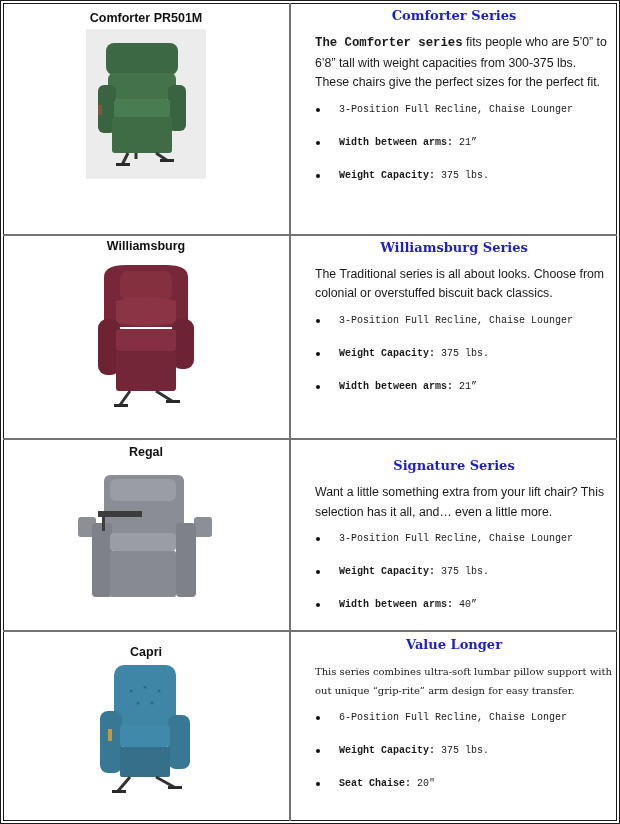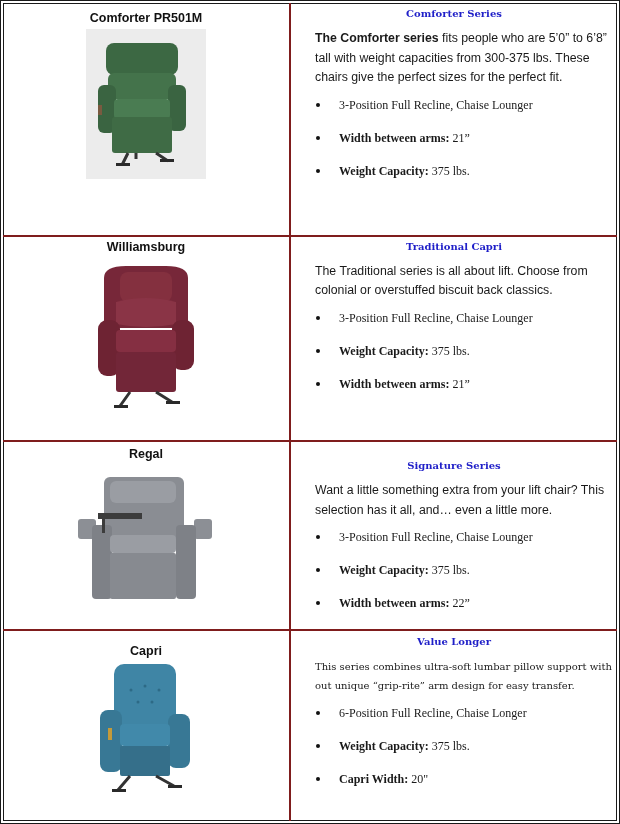--- a/index.html
+++ b/index.html
@@ -10,45 +10,45 @@
     }
     .inner {
       position: absolute; left: 2px; top: 2px; right: 2px; bottom: 2px;
       border: 1px solid #1a1a1a;
     }
     table.grid {
       position: absolute; left: 3px; top: 3px; width: 614px; height: 818px;
       border-collapse: collapse; table-layout: fixed;
     }
     table.grid td {
-      border: 2px solid #7f1d1d; vertical-align: top; padding: 0;
+      border: 2px solid #737373; vertical-align: top; padding: 0;
     }
     table.grid tr:first-child td { border-top: none; }
     table.grid tr:last-child td { border-bottom: none; }
     table.grid td:first-child { border-left: none; width: 286px; }
     table.grid td:last-child { border-right: none; }
     .left-cell { text-align: center; position: relative; }
     .model-name {
       font-family: "Liberation Sans", sans-serif; font-weight: bold;
       font-size: 12.5px; color: #111; margin-top: 8px; display: block;
     }
     .chair-wrap { position: relative; margin: 4px auto 0; }
     .series-title {
-      font-family: "DejaVu Serif", serif; font-weight: bold; font-size: 10px;
+      font-family: "DejaVu Serif", serif; font-weight: bold; font-size: 13px;
       color: #1f1fc8; text-align: center; margin-top: 5px; display: block;
     }
     .desc {
       font-family: "Liberation Sans", sans-serif; font-size: 12.3px; color: #1a1a1a;
       line-height: 19.5px; margin: 10px 4px 0 24px;
     }
     .desc.serif { font-family: "DejaVu Serif", serif; font-size: 10px; line-height: 19.5px; }
-    .desc b { font-weight: bold; }
+    .desc b { font-weight: bold; font-family: Liberation Mono, monospace; }
     ul.feat { list-style: none; margin: 8px 0 0 0; padding: 0; }
     ul.feat li {
-      font-family: Liberation Serif, serif; font-size: 12px; color: #1a1a1a;
+      font-family: Liberation Mono, monospace; font-size: 10px; color: #1a1a1a;
       position: relative; padding-left: 48px; height: 33px; line-height: 18px;
     }
     ul.feat li .dot {
       position: absolute; left: 25px; top: 7px; width: 4px; height: 4px;
       background: #111; border-radius: 50%;
     }
     ul.feat li .lbl { font-weight: bold; }
     svg { display: block; margin: 0 auto; }
   </style>
 </head>
@@ -102,22 +102,22 @@
           <rect x="86" y="62" width="22" height="50" rx="9" fill="#6e2333"></rect>
           <rect x="30" y="72" width="60" height="22" rx="4" fill="#852f42"></rect>
           <rect x="30" y="94" width="60" height="40" rx="3" fill="#722638"></rect>
           <path d="M44 134 L34 148 M70 134 L86 144" stroke="#333" stroke-width="3"></path>
           <rect x="28" y="147" width="14" height="3" fill="#2a2a2a"></rect>
           <rect x="80" y="143" width="14" height="3" fill="#2a2a2a"></rect>
         </svg>
       </div>
     </td>
     <td>
-      <span class="series-title" style="margin-top:4px">Traditional Capri</span>
-      <div class="desc"><span>The Traditional series is  all  about lift. Choose from colonial or overstuffed biscuit back classics.</span></div>
+      <span class="series-title" style="margin-top:4px">Williamsburg Series</span>
+      <div class="desc"><span>The Traditional series is  all  about looks. Choose from colonial or overstuffed biscuit back classics.</span></div>
       <ul class="feat">
         <li><span class="dot"></span><span class="lbl"></span><span>3-Position Full Recline, Chaise Lounger</span></li>
         <li><span class="dot"></span><span class="lbl">Weight Capacity:</span><span> 375  lbs.</span></li>
         <li><span class="dot"></span><span class="lbl">Width between arms:</span><span> 21”</span></li>
       </ul>
     </td>
   </tr>
 
   <tr style="height:160px">
     <td class="left-cell">
@@ -136,21 +136,21 @@
           <rect x="34" y="80" width="66" height="46" rx="2" fill="#878a90"></rect>
         </svg>
       </div>
     </td>
     <td>
       <span class="series-title" style="margin-top:18px">Signature Series</span>
       <div class="desc"><span>Want a little  something extra from your lift  chair? This selection has it all, and… even a little more.</span></div>
       <ul class="feat">
         <li><span class="dot"></span><span class="lbl"></span><span>3-Position Full Recline, Chaise Lounger</span></li>
         <li><span class="dot"></span><span class="lbl">Weight Capacity:</span><span> 375 lbs.</span></li>
-        <li><span class="dot"></span><span class="lbl">Width between arms:</span><span> 22”</span></li>
+        <li><span class="dot"></span><span class="lbl">Width between arms:</span><span> 40”</span></li>
       </ul>
     </td>
   </tr>
 
   <tr style="height:190px">
     <td class="left-cell">
       <span class="model-name" style="margin-top:13px">Capri</span>
       <div class="chair-wrap" style="width:100px;height:140px;margin-top:2px;">
         <svg width="100" height="140" viewBox="0 0 100 140">
           <rect x="18" y="4" width="62" height="62" rx="10" fill="#3f85a5"></rect>
@@ -169,18 +169,18 @@
           <rect x="72" y="125" width="14" height="3" fill="#2a2a2a"></rect>
         </svg>
       </div>
     </td>
     <td>
       <span class="series-title" style="margin-top:5px">Value Longer</span>
       <div class="desc serif"><span>This series  combines ultra-soft lumbar pillow support with out unique “grip-rite” arm design for easy transfer.</span></div>
       <ul class="feat">
         <li><span class="dot"></span><span class="lbl"></span><span>6-Position Full Recline, Chaise Longer</span></li>
         <li><span class="dot"></span><span class="lbl">Weight Capacity:</span><span> 375  lbs.</span></li>
-        <li><span class="dot"></span><span class="lbl">Capri Width:</span><span> 20"</span></li>
+        <li><span class="dot"></span><span class="lbl">Seat Chaise:</span><span> 20"</span></li>
       </ul>
     </td>
   </tr>
 </tbody>
   </table>
 
 </body></html>

